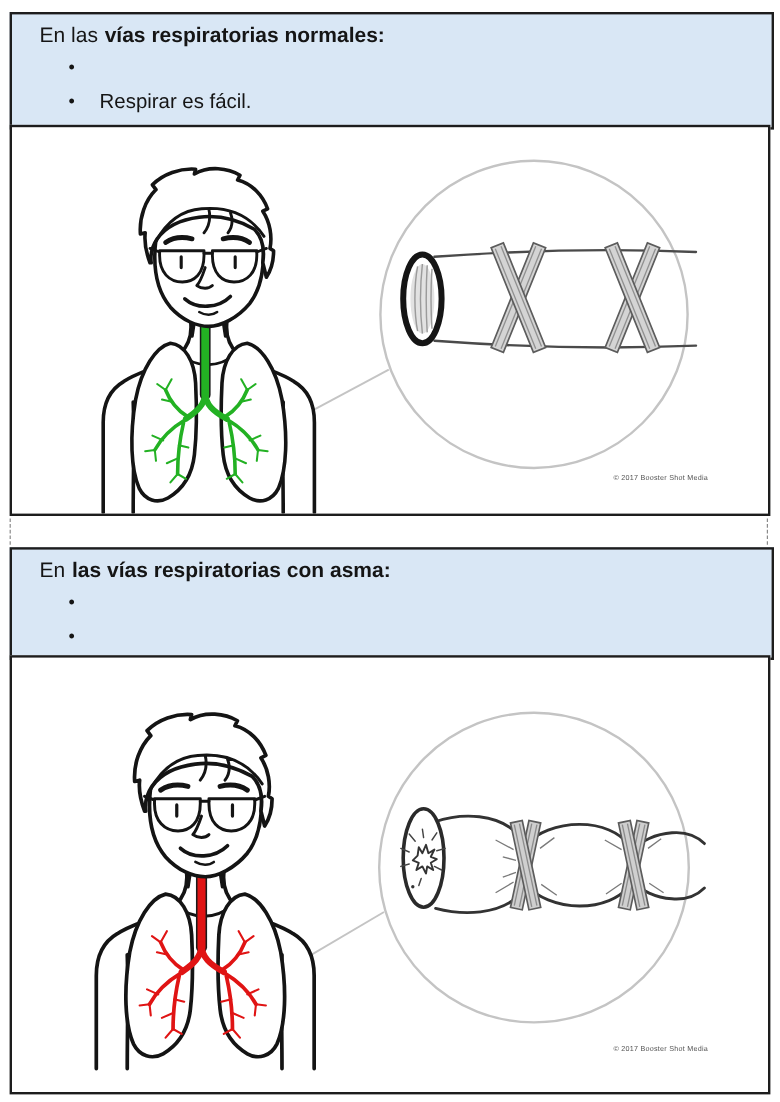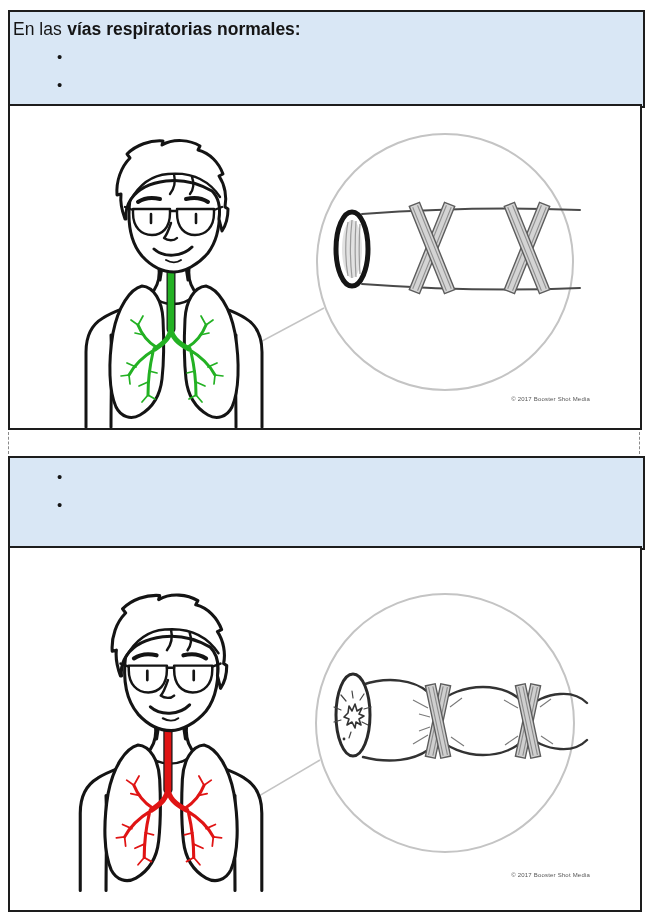--- a/index.html
+++ b/index.html
@@ -1,20 +1,20 @@
 <!DOCTYPE html>
 <html><head>
 <meta charset="utf-8">
 <style>
   html,body{margin:0;padding:0;background:#fff;}
   .page{position:relative;width:650px;height:918px;background:#ffffff;overflow:hidden;
         font-family:"Liberation Sans", sans-serif;color:#151515;}
   .hdr{position:absolute;left:8px;width:630px;border:2px solid #1d1d1d;
        padding:4px 0 0 3px;box-sizing:content-box;}
-  .hdr-line{font-size:17.5px;line-height:26px;white-space:nowrap;}
+  .hdr-line{font-size:17.5px;line-height:26px;white-space:nowrap;margin-left:20px;}
   .hdr-bold{font-weight:bold;margin-left:0.32em;}
   .bullets{margin:1px 0 0 0;}
   .bullet-row{display:flex;align-items:flex-start;padding-left:44px;line-height:28px;font-size:17px;}
   .bullet-dot{width:26px;font-size:15px;}
   .fig{position:absolute;left:8px;width:630px;border:2px solid #1d1d1d;background:#fff;}
   .fig svg{display:block;}
   .copyright{position:absolute;font-size:6px;color:#555;letter-spacing:0.2px;}
   .cutmark{position:absolute;width:0;border-left:1.5px dashed #8a8a8a;height:22px;}
   
   .ln{fill:none;stroke:#141414;stroke-width:3;stroke-linecap:round;stroke-linejoin:round;}
@@ -77,20 +77,21 @@
   </svg>
 
   <header class="hdr" style="top: 10px; height: 90px; background: rgb(217, 231, 245);">
     <div class="hdr-line"><span>En las</span><span class="hdr-bold">vías respiratorias normales:</span></div>
     <div class="bullets">
       <div class="bullet-row">
           <span class="bullet-dot">•</span>
         </div>
       <div class="bullet-row">
           <span class="bullet-dot">•</span>
+          <span>Respirar es fácil.</span>
         </div>
     </div>
   </header>
 
   <div class="fig" style="top:104px;height:322px;">
     <svg width="630" height="322" viewBox="0 0 630 322">
 
       <line x1="228" y1="248" x2="314" y2="202" stroke="#c4c4c4" stroke-width="1.6"></line>
 
       <use href="#person" x="68" y="32" width="190" height="292" style="color: rgb(35, 177, 35);"></use>
@@ -135,20 +136,21 @@
         </g>
       </g>
     </svg>
     <div class="copyright" style="right:50px;bottom:26px;">© 2017 Booster Shot Media</div>
   </div>
 
   <div class="cutmark" style="left:8px;top:432px;"></div>
   <div class="cutmark" style="left:639px;top:432px;"></div>
 
   <header class="hdr" style="top: 456px; height: 86px; background: rgb(217, 231, 245);">
+    <div class="hdr-line"><span>En</span><span class="hdr-bold">las vías respiratorias con asma:</span></div>
     <div class="bullets">
       <div class="bullet-row">
           <span class="bullet-dot">•</span>
         </div>
       <div class="bullet-row">
           <span class="bullet-dot">•</span>
         </div>
     </div>
   </header>
 

